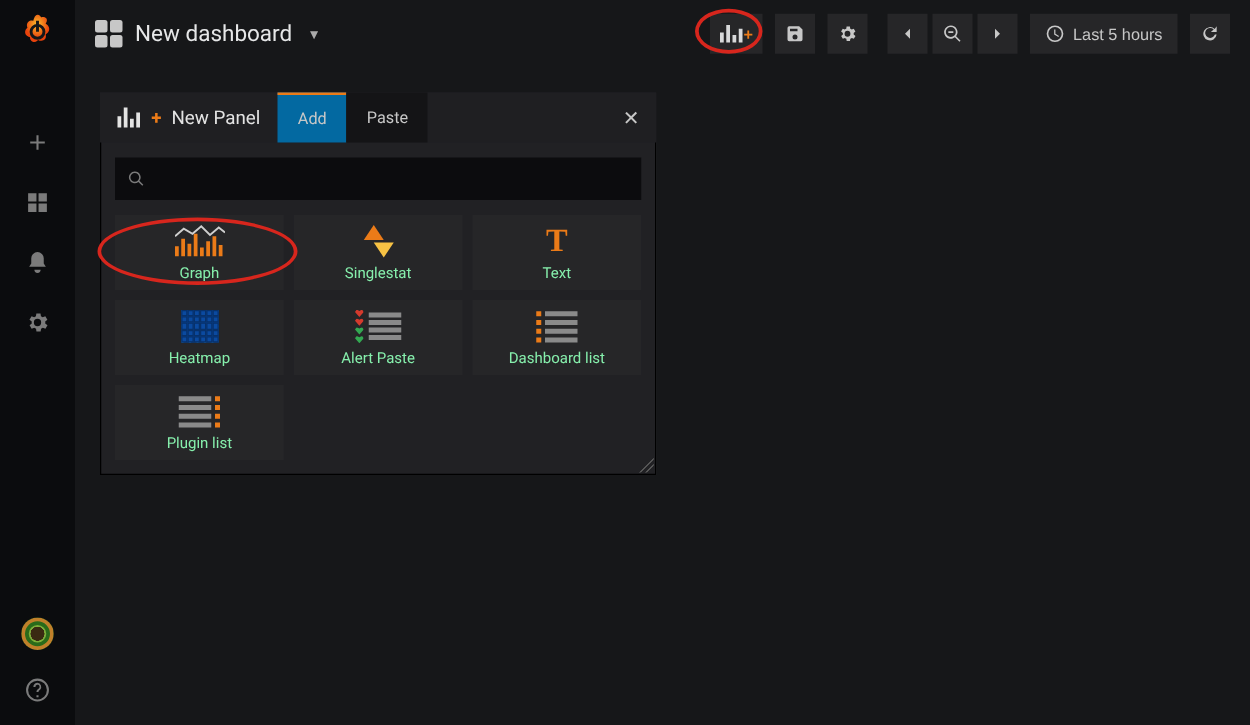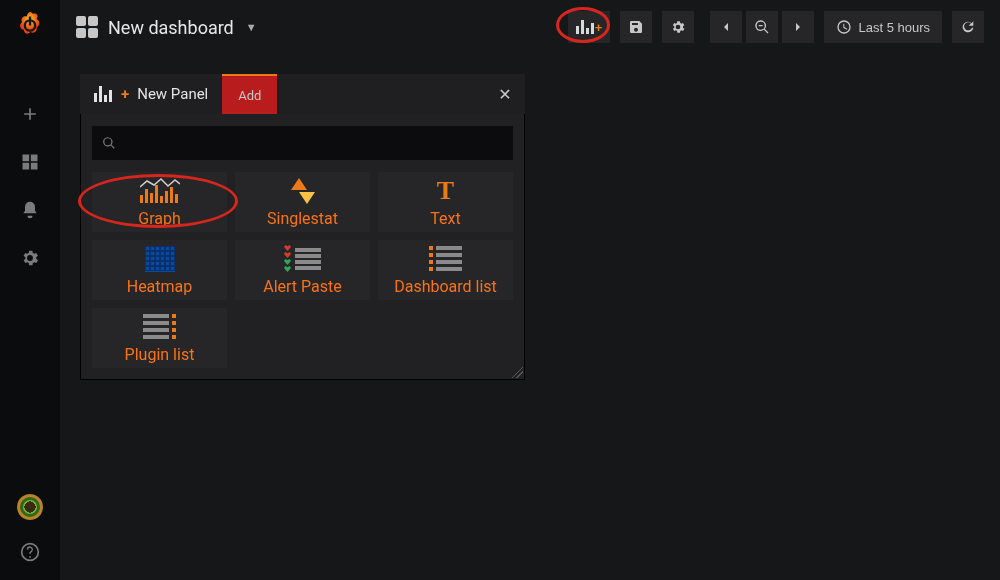--- a/index.html
+++ b/index.html
@@ -68,39 +68,39 @@
   .picker {
     width:445px; background:#212124; position:relative;
     box-shadow: 0 0 0 1px #000 inset;
   }
   .picker-head{ display:flex; align-items:stretch; height:40px; background:#1f1f22;}
   .np-label{ display:flex; align-items:center; gap:8px; padding:0 14px; color:#e3e3e3; font-size:15px;}
   .np-label .bars { display:flex; align-items:flex-end; gap:2px; height:16px;}
   .np-label .bars i{ width:3px; background:#e3e3e3;}
   .np-label .plus{ color:#eb7b18; font-weight:bold; font-size:15px; margin-left:1px;}
   .tab{ padding:0 16px; display:flex; align-items:center; color:#c7c7c7; font-size:13px; cursor:pointer; background:#141416;}
-  .tab.active{ background:#b91c1c; border-top:2px solid #eb7b18; }
+  .tab.active{ background:#0369a1; border-top:2px solid #eb7b18; }
   .picker-close{ margin-left:auto; width:40px; display:flex; align-items:center; justify-content:center; color:#c7c7c7; cursor:pointer; font-size:16px;}
   .picker-body{ padding:12px;}
   .search{
     background:#0c0c0e; height:34px; display:flex; align-items:center; padding:0 10px; gap:8px;
     margin-bottom:12px;
   }
   .search input{
     flex:1; background:transparent; border:none; outline:none; color:#d8d9da; font-size:13px;
   }
   .search input::placeholder{ color:#7a7a7a;}
   .grid3{
     display:grid; grid-template-columns:repeat(3,1fr); gap:8px;
   }
   .ptype{
     background:#262628; height:60px; display:flex; flex-direction:column;
     align-items:center; justify-content:center; gap:4px; cursor:pointer;
   }
-  .ptype .lbl{ font-size:16px; color:#f97316;}
+  .ptype .lbl{ font-size:12px; color:#86efac;}
   .ptype .ico{ height:28px; display:flex; align-items:center; justify-content:center;}
   
   .ico-graph{ position:relative; width:40px; height:24px;}
   .ico-graph .barset{position:absolute; bottom:0; left:0; display:flex; gap:2px; align-items:flex-end;}
   .ico-graph .barset i{ width:3px; background:#eb7b18;}
   .ico-graph svg{position:absolute; top:-2px; left:0;}
   .ico-single{ width:28px; height:26px; position:relative;}
   .ico-single .up{ width:0;height:0;border-left:8px solid transparent;border-right:8px solid transparent;border-bottom:12px solid #eb7b18; position:absolute; top:0; left:2px;}
   .ico-single .dn{ width:0;height:0;border-left:8px solid transparent;border-right:8px solid transparent;border-top:12px solid #f7c244; position:absolute; bottom:0; right:2px;}
   .ico-table{ display:grid; grid-template-columns:repeat(4,8px); grid-auto-rows:5px; gap:1px;}
@@ -263,20 +263,21 @@
           <span class="bars">
             <i style="height:9px"></i>
               <i style="height:16px"></i>
               <i style="height:7px"></i>
               <i style="height:12px"></i>
           </span>
             <span class="plus">+</span>
           <span>New Panel</span>
         </div>
         <div class="tab active">Add</div>
+        <div class="tab">Paste</div>
         <div class="picker-close">
           <span>✕</span>
         </div>
       </div>
 
       <div class="picker-body">
         <div class="search">
           <svg width="14" height="14" viewBox="0 0 24 24" fill="#7a7a7a">
               <path d="M10 2a8 8 0 1 0 4.9 14.3l5.4 5.4 1.4-1.4-5.4-5.4A8 8 0 0 0 10 2zm0 2a6 6 0 1 1-6 6 6 6 0 0 1 6-6z"></path>
             </svg>

